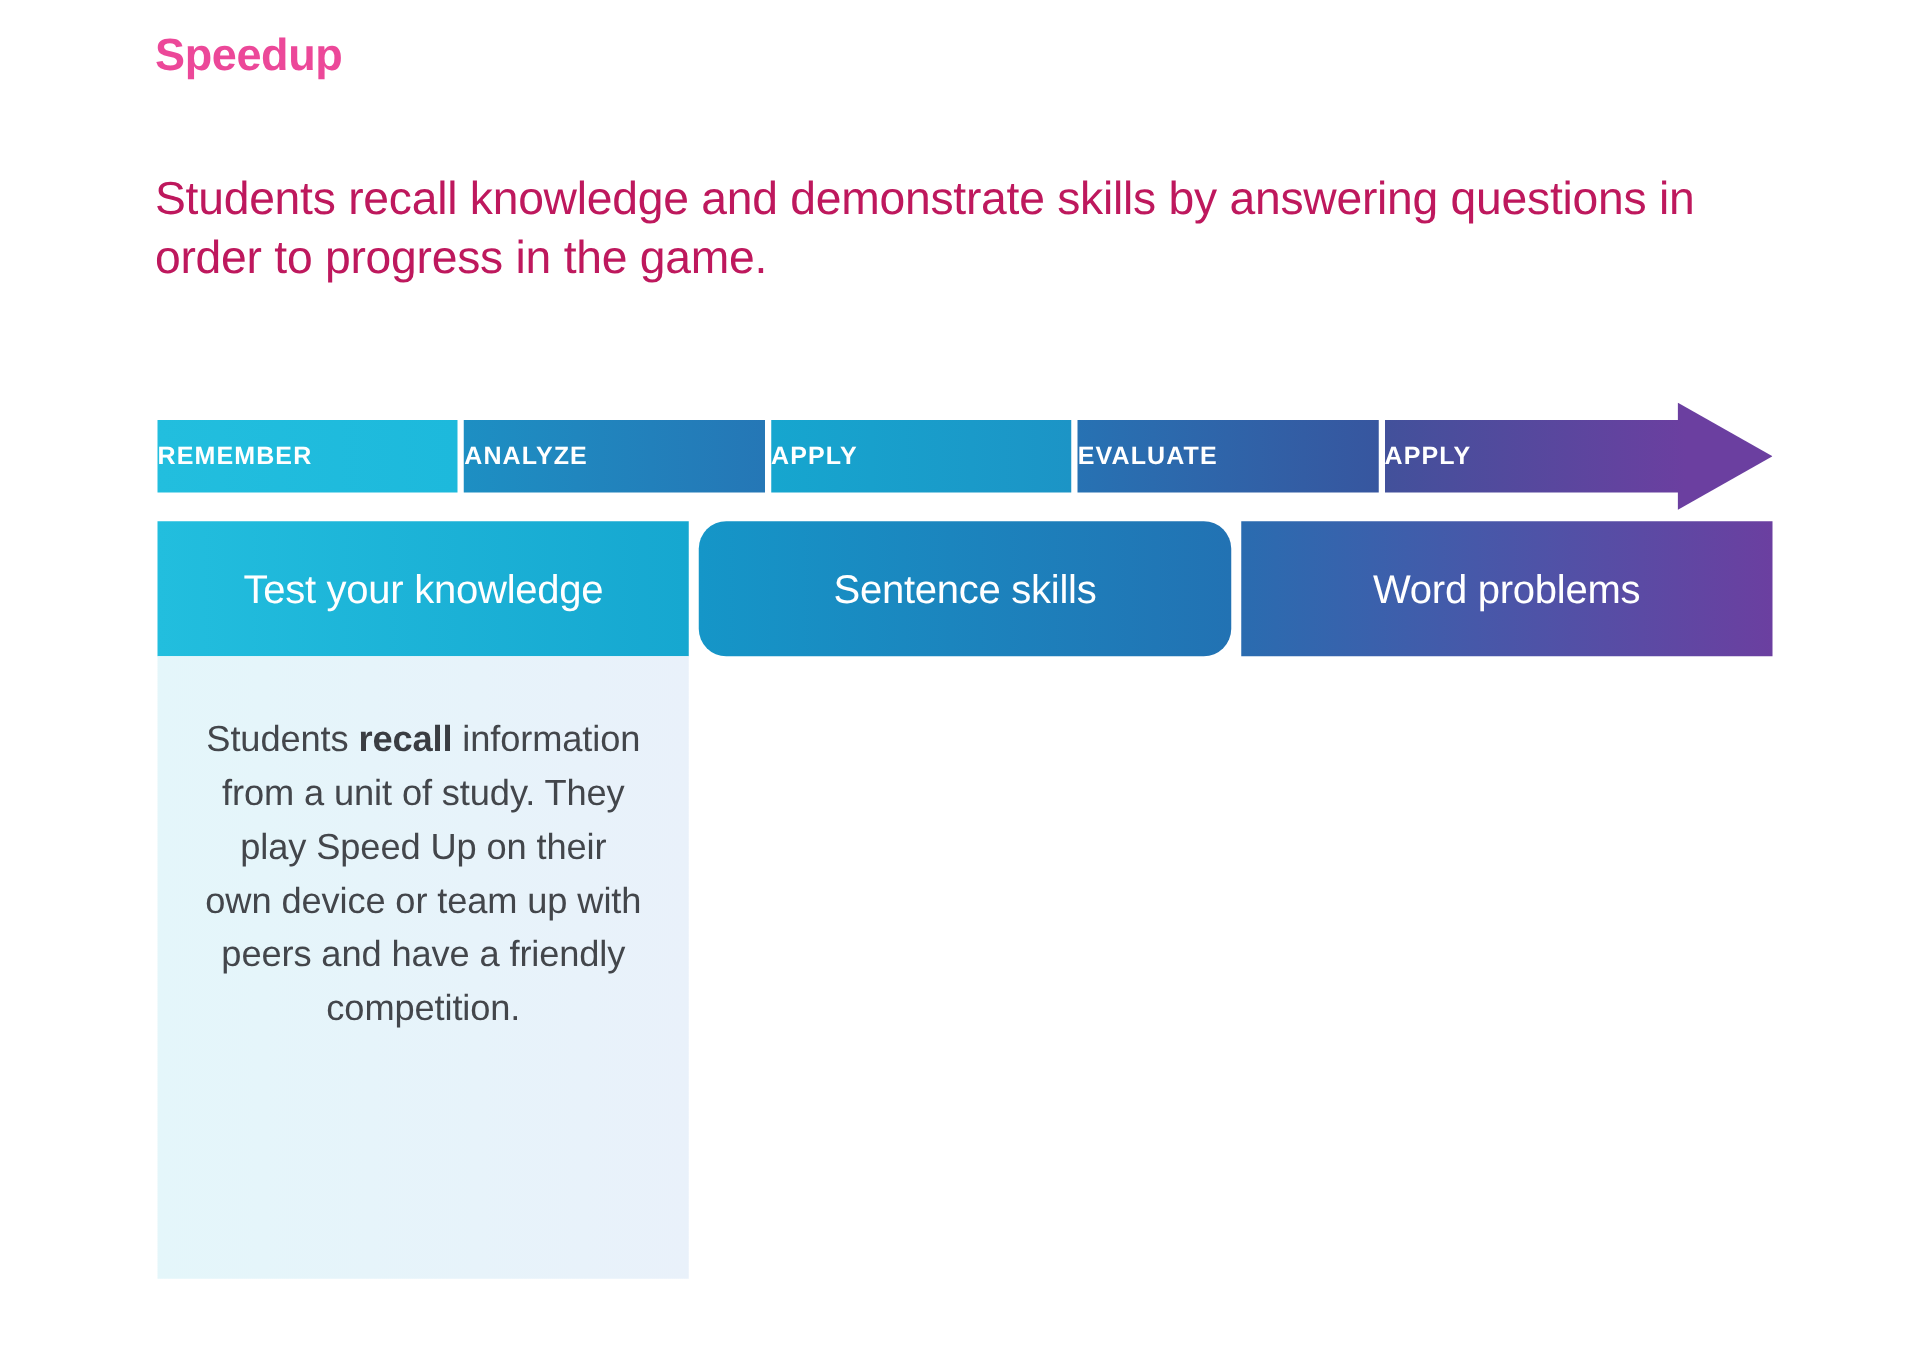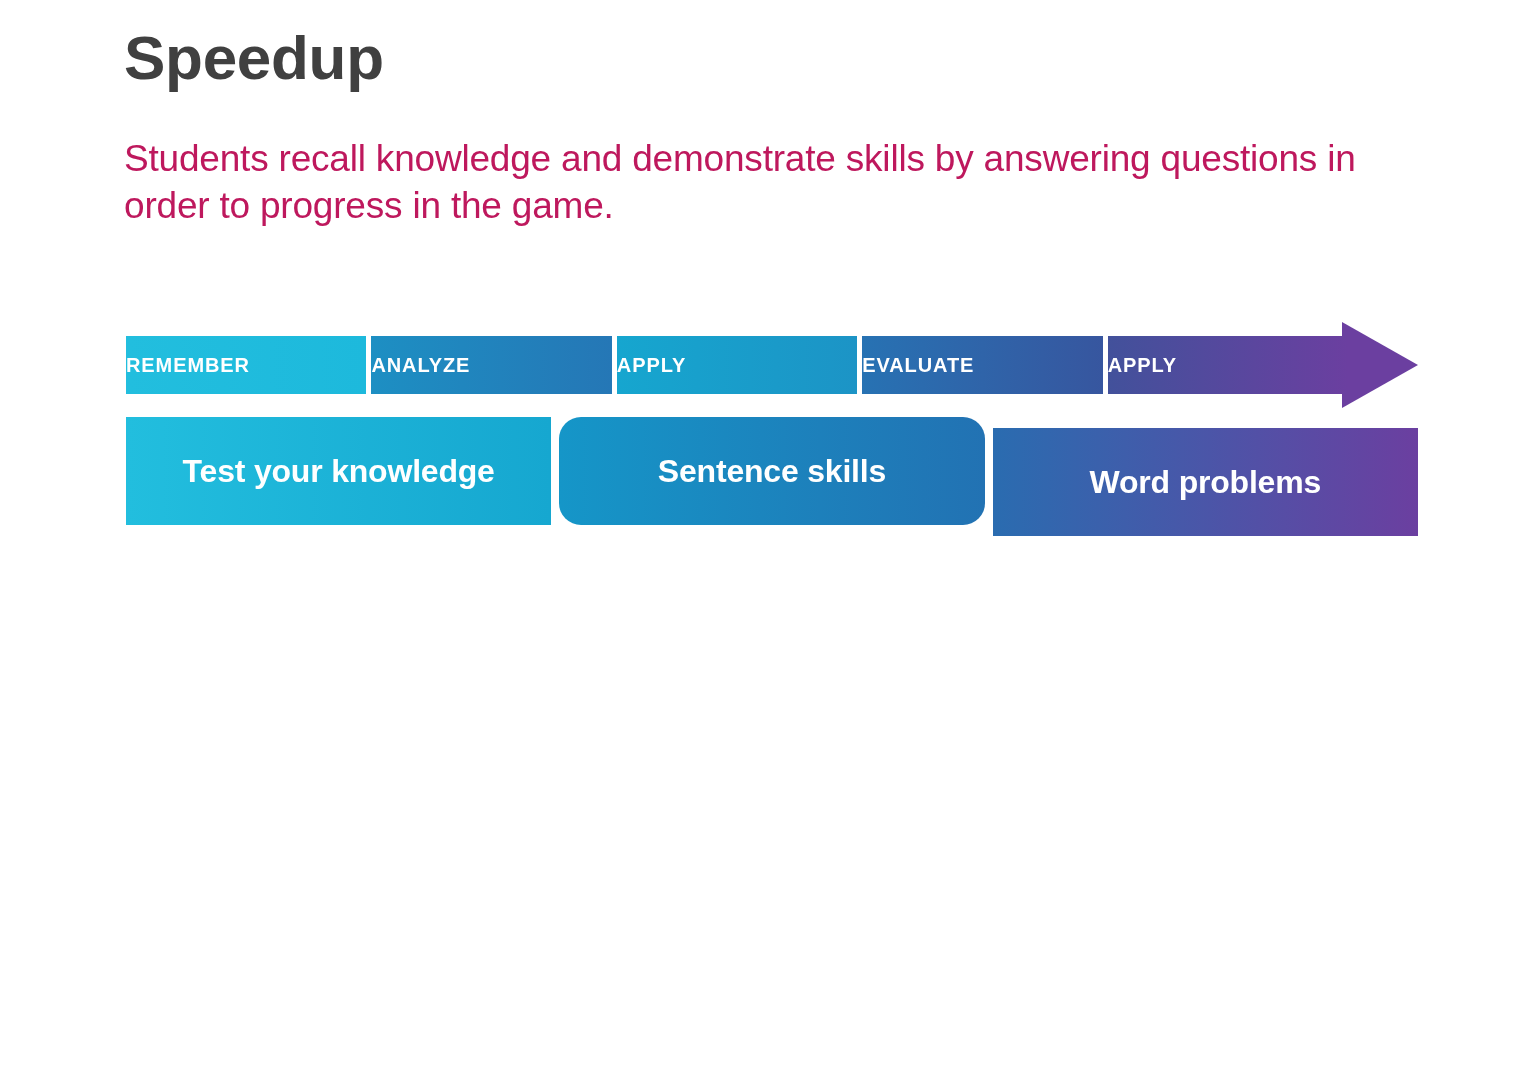--- a/index.html
+++ b/index.html
@@ -17,23 +17,23 @@
     width: 1539px;
     height: 1083px;
     background: #ffffff;
   }
 
   
   .title {
     position: absolute;
     left: 124px;
     top: 24px;
-    font-size: 62px;
+    font-size: 36px;
     font-weight: bold;
-    color: #404040;
+    color: #ec4899;
     letter-spacing: -0.3px;
     line-height: 1.1;
   }
 
   
   .subtitle {
     position: absolute;
     left: 124px;
     top: 136px;
     width: 1250px;
@@ -108,28 +108,28 @@
     min-width: 0;
   }
 
   .card-header {
     height: 108px;
     display: flex;
     align-items: center;
     justify-content: center;
     color: #ffffff;
     font-size: 32px;
-    font-weight: bold;
+    font-weight: normal;
     letter-spacing: -0.2px;
     text-align: center;
     padding: 12px 10px;
   }
   .card-0 .card-header { background: linear-gradient(to right, #22BEDE, #16A7D0); }
   .card-1 .card-header { background: linear-gradient(to right, #1596C8, #2272B3); border-radius: 22px; }
-  .card-2 .card-header { background: linear-gradient(to right, #2A6CB0, #6B3FA0); margin-top: 11px; }
+  .card-2 .card-header { background: linear-gradient(to right, #2A6CB0, #6B3FA0); }
 
   .card-body {
     flex: 1 1 auto;
     padding: 46px 36px 20px 36px;
     font-size: 29px;
     line-height: 1.48;
     color: #43464B;
     text-align: center;
     letter-spacing: -0.1px;
   }
@@ -166,20 +166,21 @@
       <div class="tax-seg tax-seg-5">
         <span>APPLY</span>
       </div>
     </div>
   </div>
 
   <div class="cards">
 
     <div class="card card-0">
       <div class="card-header">Test your knowledge</div>
+      <div class="card-body">Students <b>recall</b> information from a unit of study. They play Speed Up on their own device or team up with peers and have a friendly competition.</div>
     </div>
 
     <div class="card card-1">
       <div class="card-header">Sentence skills</div>
     </div>
 
     <div class="card card-2">
       <div class="card-header">Word problems</div>
     </div>
 

